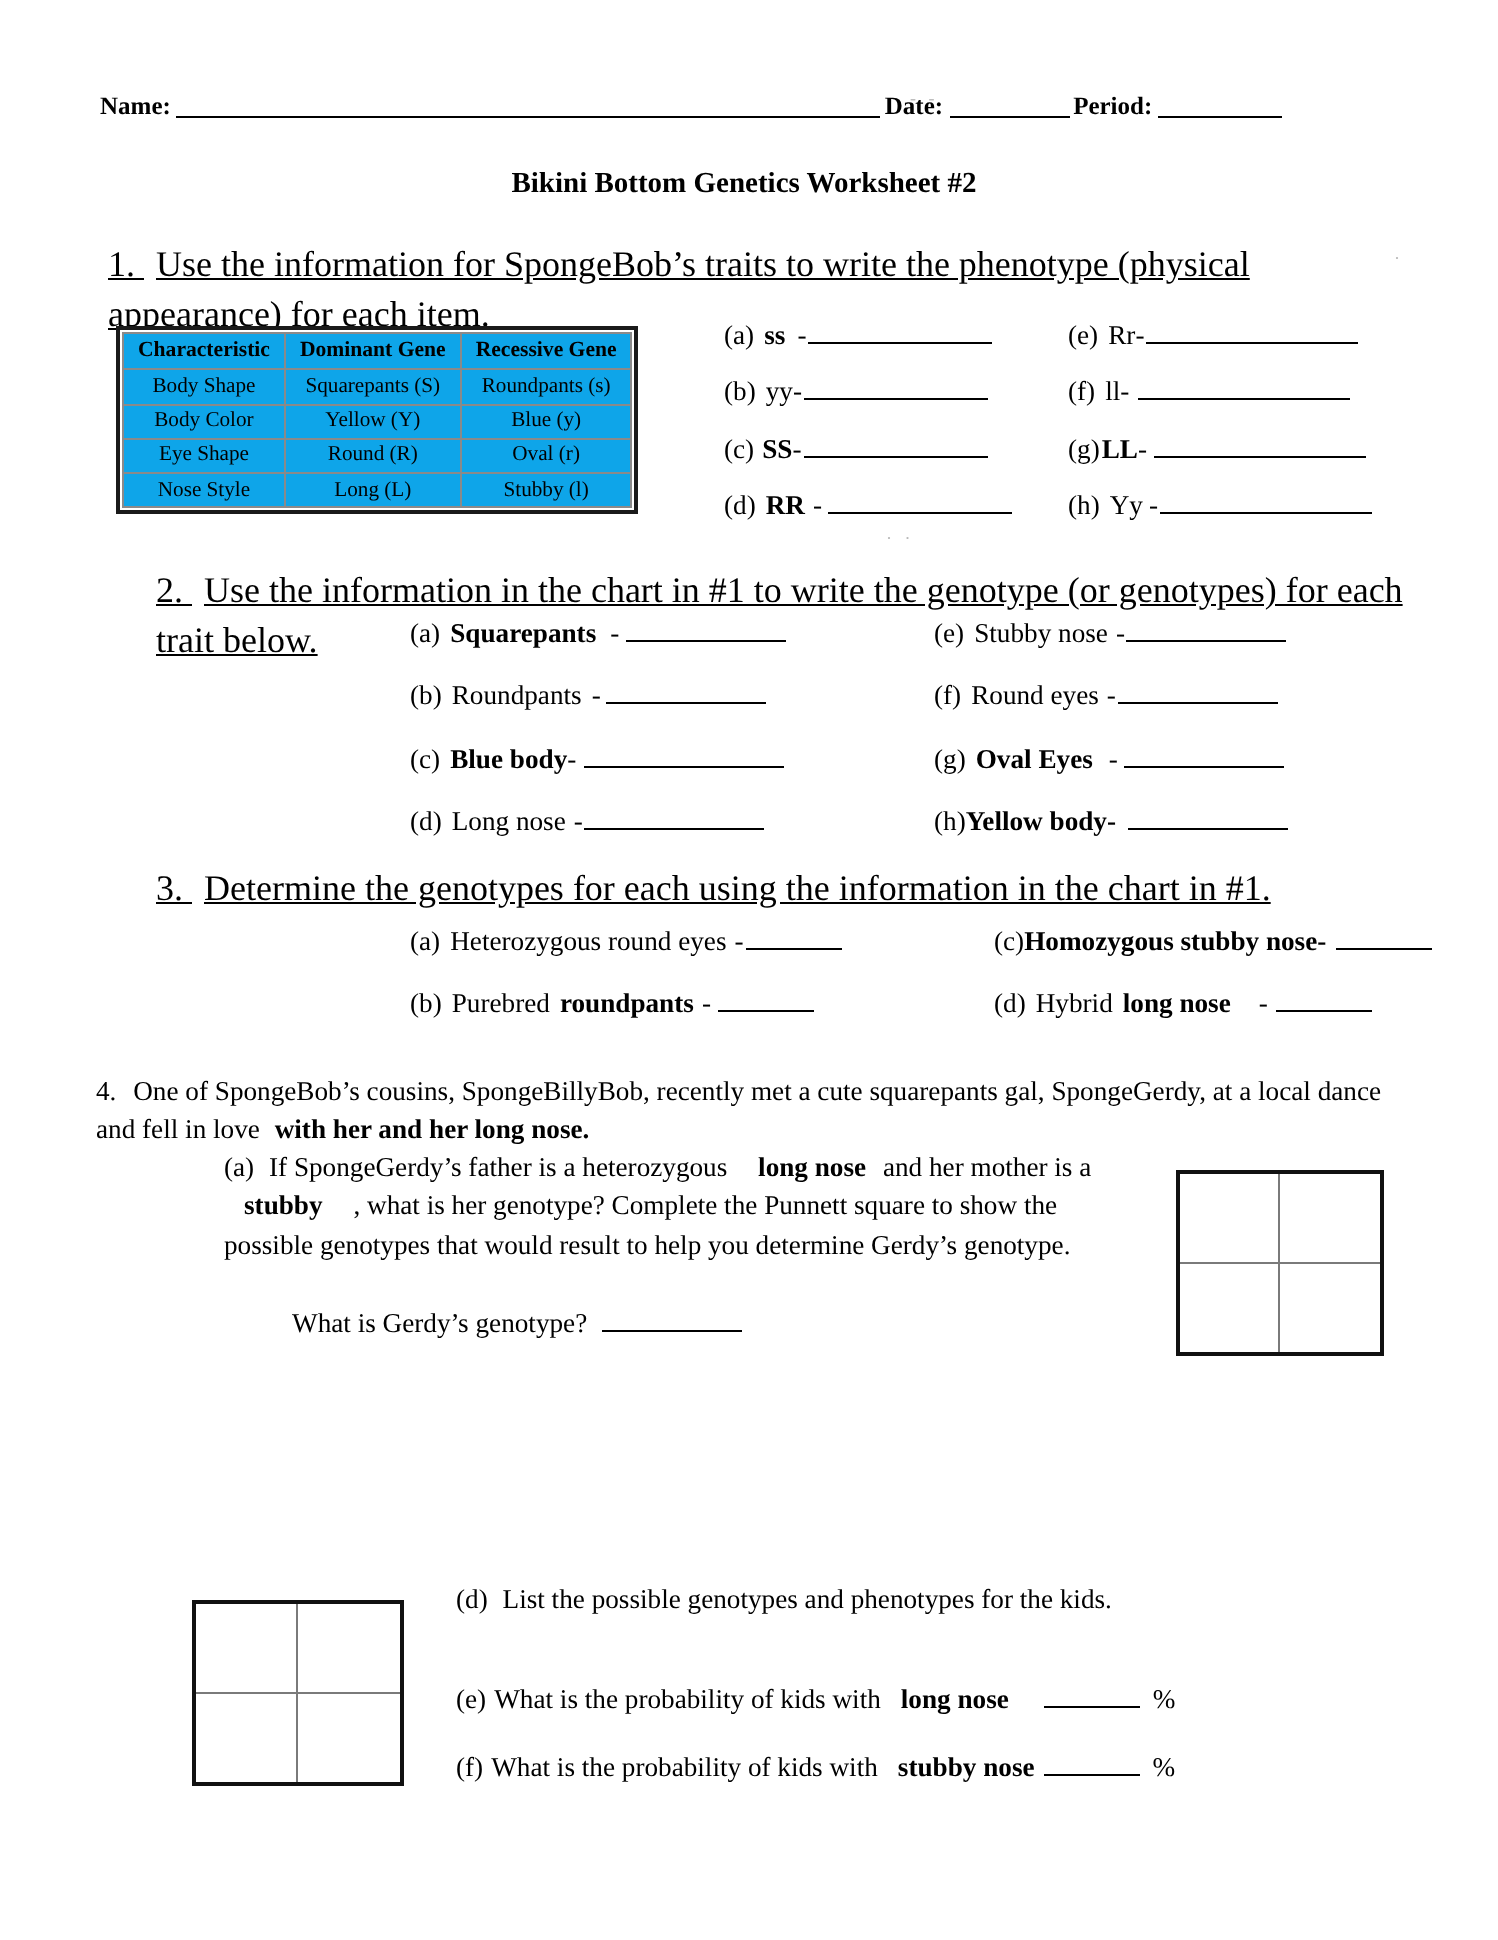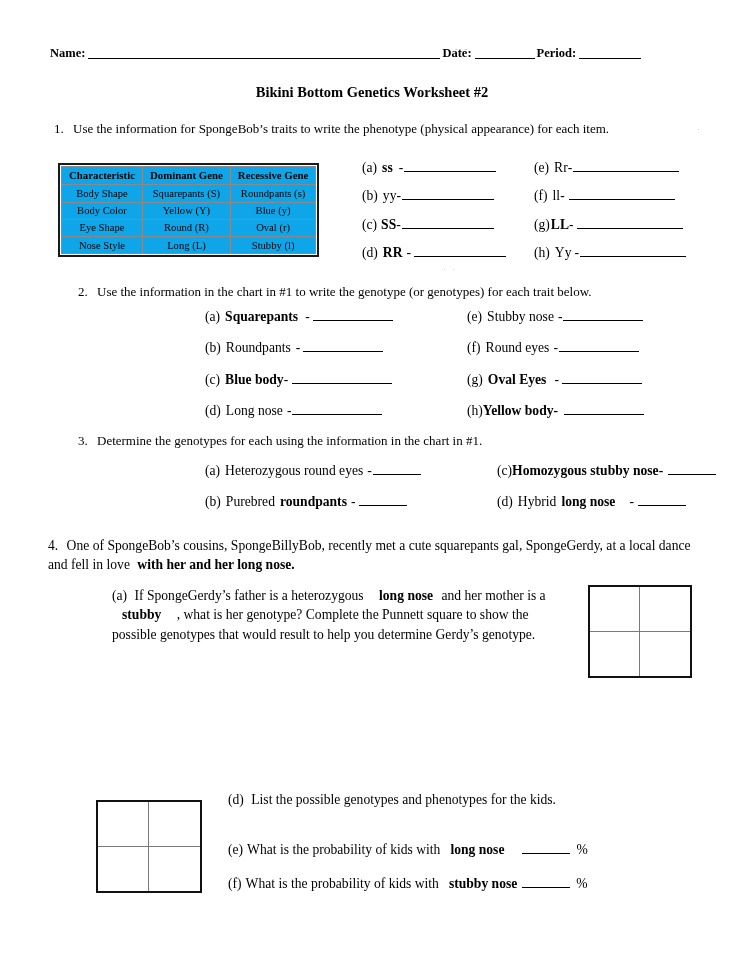--- a/index.html
+++ b/index.html
@@ -58,22 +58,23 @@
     left: 0;
     width: 744px;
     text-align: center;
     font-weight: bold;
     font-size: 14.5px;
   }
 
   
   .qnum {
     position: absolute;
-    font-size: 13px;
+    font-size: 18px;
     line-height: 1.38;
+    text-decoration: underline;
   }
   .bold { font-weight: bold; }
 
   .blank {
     display: inline-block;
     border-bottom: 1px solid #000;
     vertical-align: baseline;
     height: 0.92em;
     margin: 0 1px;
   }
@@ -379,29 +380,33 @@
       <span class="blank" style="margin-left:4px;"></span>
     </div>
   </div>
 
   <div class="para" style="left:48px; top:536px; width:648px;">
     <span>4.</span>
     <span style="margin-left:5px;">One of SpongeBob’s cousins, SpongeBillyBob, recently met a cute squarepants gal, SpongeGerdy, at a local dance and fell in love</span>
     <span class="bold" style="margin-left:4px;">with her and her long nose.</span>
   </div>
 
-  <div class="para" style="left:112px; top:586px; width:462px;">
+  <div class="para" style="left:112px; top:574px; width:462px;">
     <span>(a)</span>
     <span style="margin-left:4px;">If SpongeGerdy’s father is a heterozygous</span>
     <span class="bold" style="margin-left:12px;">long nose</span>
     <span style="margin-left:5px;">and her mother is a</span>
     <span class="bold" style="margin-left:10px;">stubby</span>
     <span style="margin-left:12px;">, what is her genotype? Complete the Punnett square to show the possible genotypes that would result to help you determine Gerdy’s genotype.</span>
   </div>
 
+  <div class="para" style="left:146px; top:652px;">
+    <span>What is Gerdy’s genotype?</span>
+    <span class="blank" style="width:70px; margin-left:4px;"></span>
+  </div>
 
   <div class="punnett" id="punnett-1">
     <div class="pcell"></div>
     <div class="pcell"></div>
     <div class="pcell"></div>
     <div class="pcell"></div>
   </div>
 
 
 

